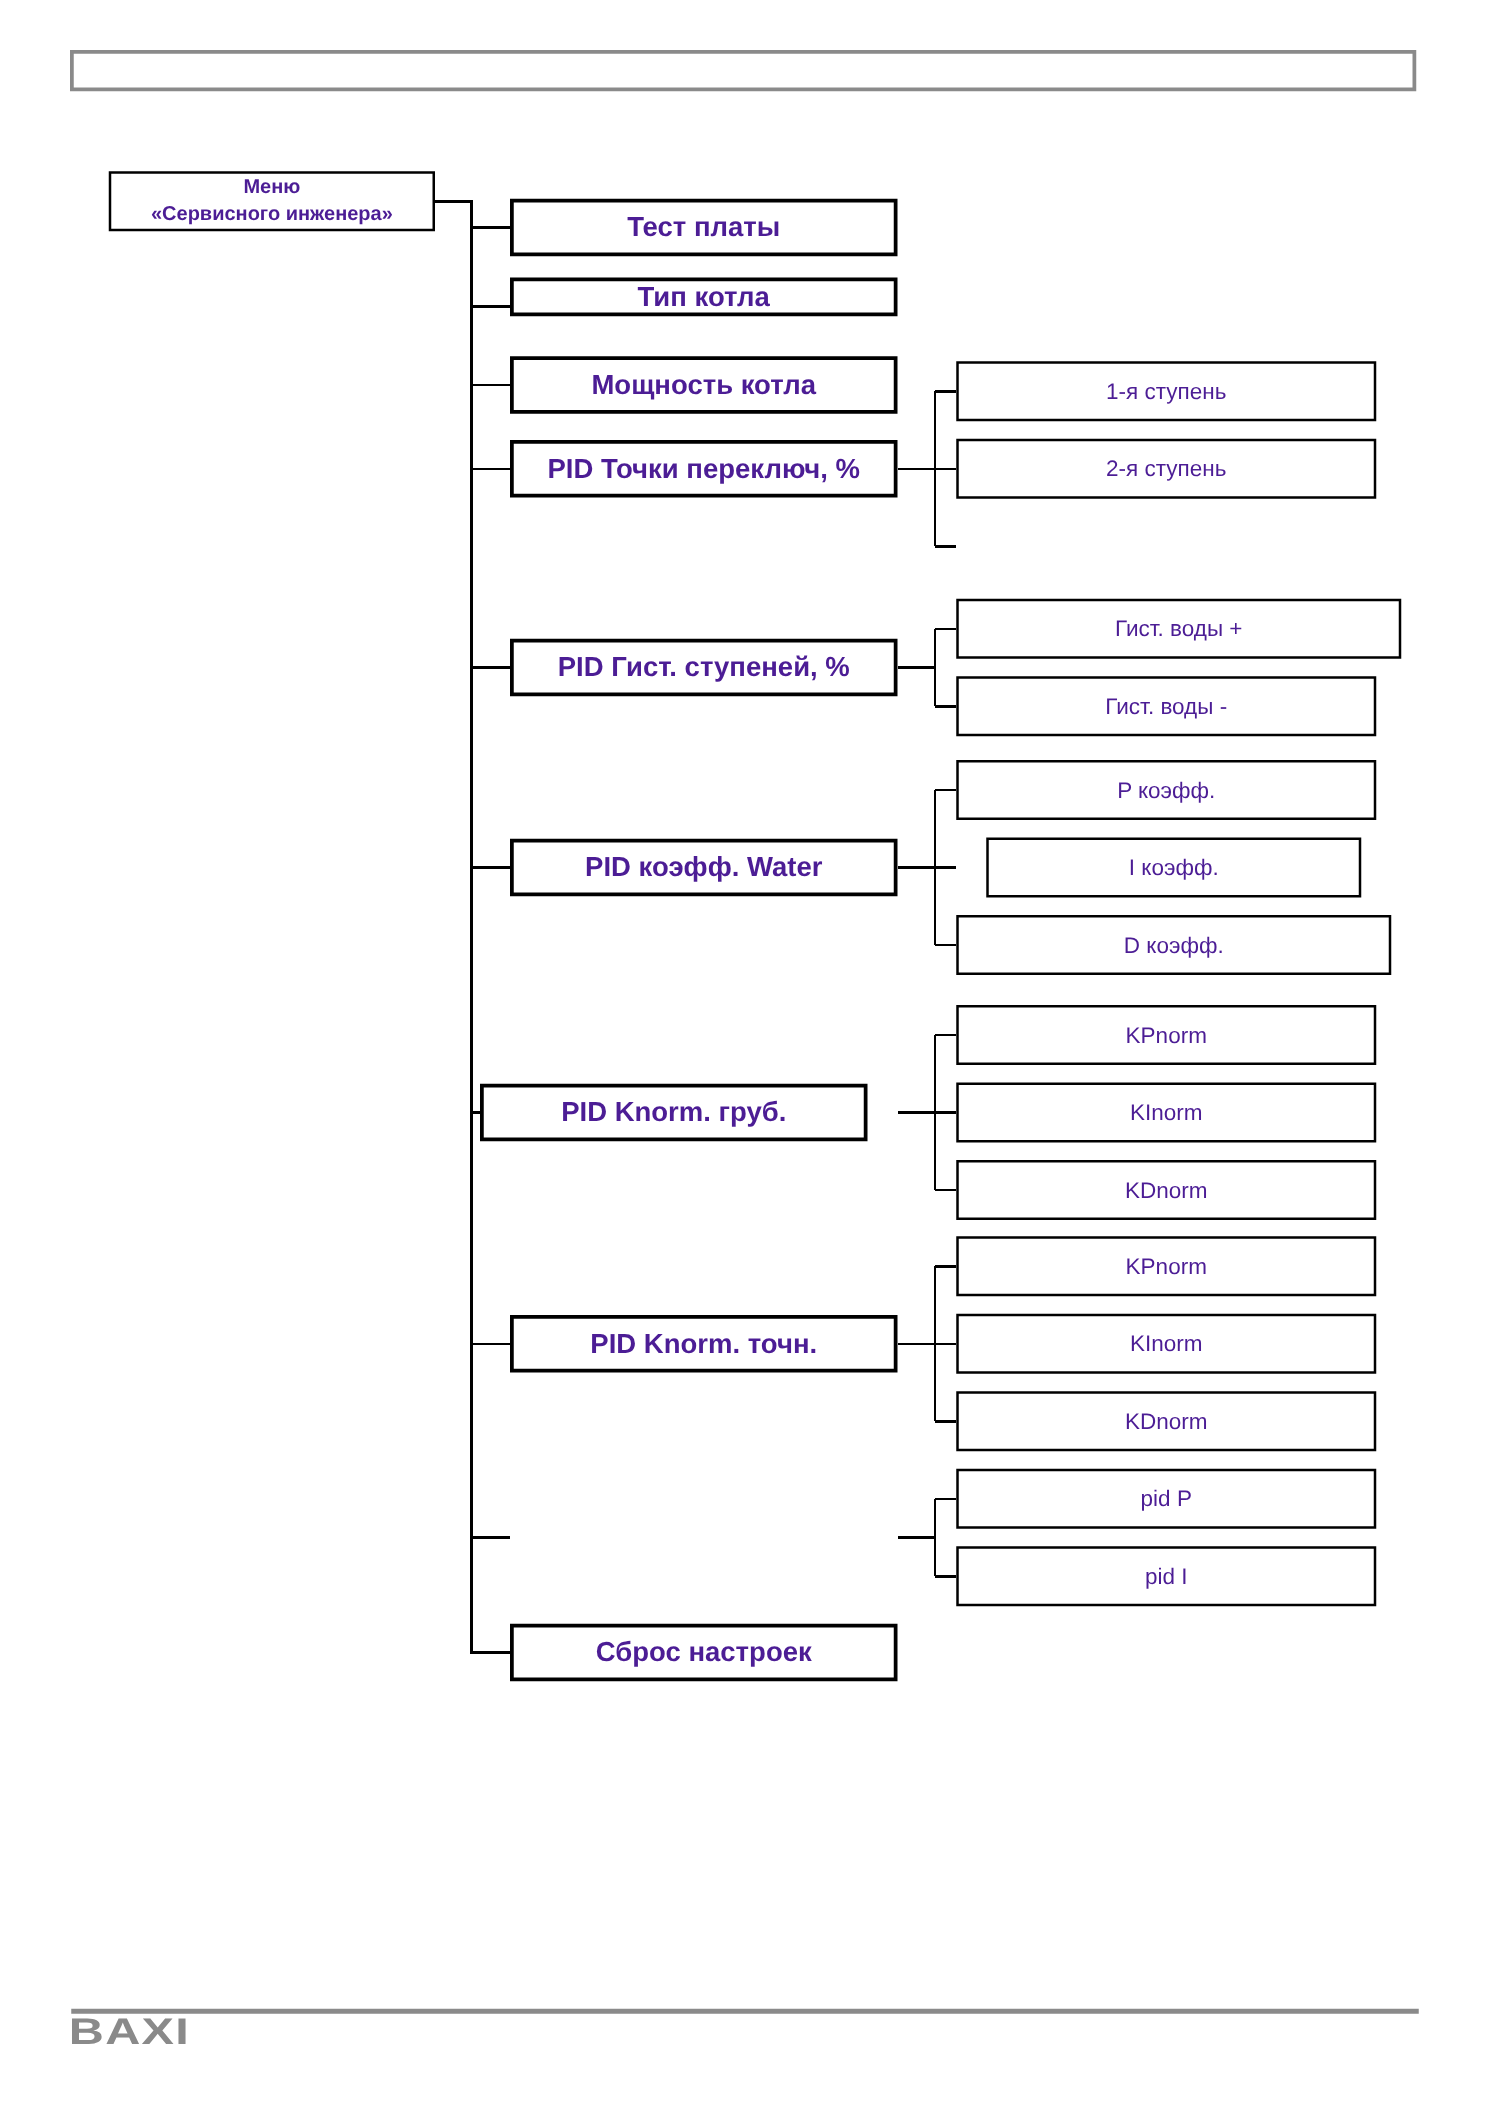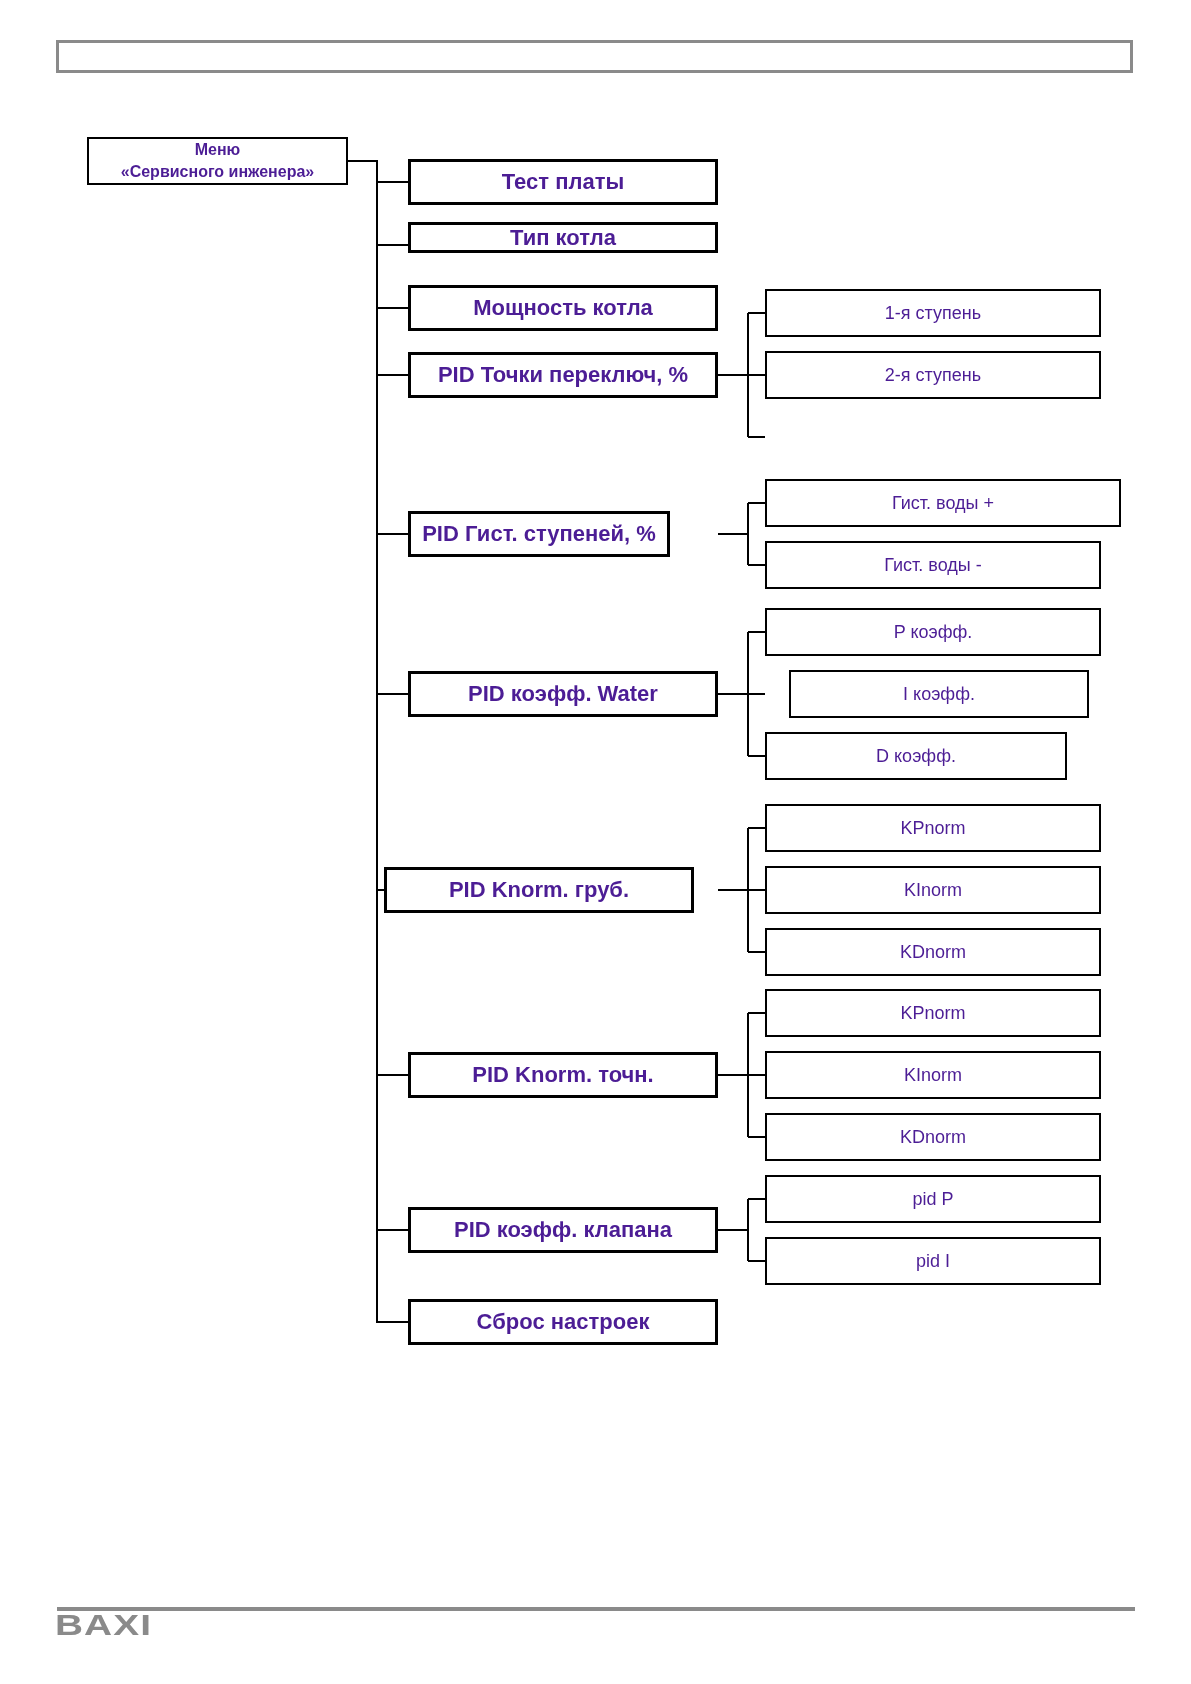--- a/index.html
+++ b/index.html
@@ -54,32 +54,31 @@
 
   <div class="footer-rule"></div>
   <div class="baxi-logo">BAXI</div>
 
 <div class="box l1" style="left: 408px; top: 159px; width: 310px; height: 46px;">Тест платы</div>
     <div class="box l1" style="left: 408px; top: 222px; width: 310px; height: 31px;">Тип котла</div>
     <div class="box l1" style="left: 408px; top: 285px; width: 310px; height: 46px;">Мощность котла</div>
     <div class="box l1" style="left: 408px; top: 352px; width: 310px; height: 46px;">PID Точки переключ, %</div>
     <div class="box child" style="left: 765px; top: 289px; width: 336px; height: 48px;">1-я ступень</div>
     <div class="box child" style="left: 765px; top: 351px; width: 336px; height: 48px;">2-я ступень</div>
-    <div class="box l1" style="left: 408px; top: 511px; width: 262px; height: 46px;">PID Гист. ступеней, %</div>
+    <div class="box l1" style="left: 408px; top: 511px; width: 310px; height: 46px;">PID Гист. ступеней, %</div>
     <div class="box child" style="left: 765px; top: 479px; width: 356px; height: 48px;">Гист. воды +</div>
     <div class="box child" style="left: 765px; top: 541px; width: 336px; height: 48px;">Гист. воды -</div>
     <div class="box l1" style="left: 408px; top: 671px; width: 310px; height: 46px;">PID коэфф. Water</div>
     <div class="box child" style="left: 765px; top: 608px; width: 336px; height: 48px;">P коэфф.</div>
     <div class="box child" style="left: 789px; top: 670px; width: 300px; height: 48px;">I коэфф.</div>
-    <div class="box child" style="left: 765px; top: 732px; width: 302px; height: 48px;">D коэфф.</div>
+    <div class="box child" style="left: 765px; top: 732px; width: 348px; height: 48px;">D коэфф.</div>
     <div class="box l1" style="left: 384px; top: 867px; width: 310px; height: 46px;">PID Knorm. груб.</div>
     <div class="box child" style="left: 765px; top: 804px; width: 336px; height: 48px;">KPnorm</div>
     <div class="box child" style="left: 765px; top: 866px; width: 336px; height: 48px;">KInorm</div>
     <div class="box child" style="left: 765px; top: 928px; width: 336px; height: 48px;">KDnorm</div>
     <div class="box l1" style="left: 408px; top: 1052px; width: 310px; height: 46px;">PID Knorm. точн.</div>
     <div class="box child" style="left: 765px; top: 989px; width: 336px; height: 48px;">KPnorm</div>
     <div class="box child" style="left: 765px; top: 1051px; width: 336px; height: 48px;">KInorm</div>
     <div class="box child" style="left: 765px; top: 1113px; width: 336px; height: 48px;">KDnorm</div>
-    <div class="box l1" style="left: 408px; top: 1207px; width: 310px; height: 46px;">PID коэфф. клапана</div>
     <div class="box child" style="left: 765px; top: 1175px; width: 336px; height: 48px;">pid P</div>
     <div class="box child" style="left: 765px; top: 1237px; width: 336px; height: 48px;">pid I</div>
     <div class="box l1" style="left: 408px; top: 1299px; width: 310px; height: 46px;">Сброс настроек</div>
   </div>
 
 </body></html>

